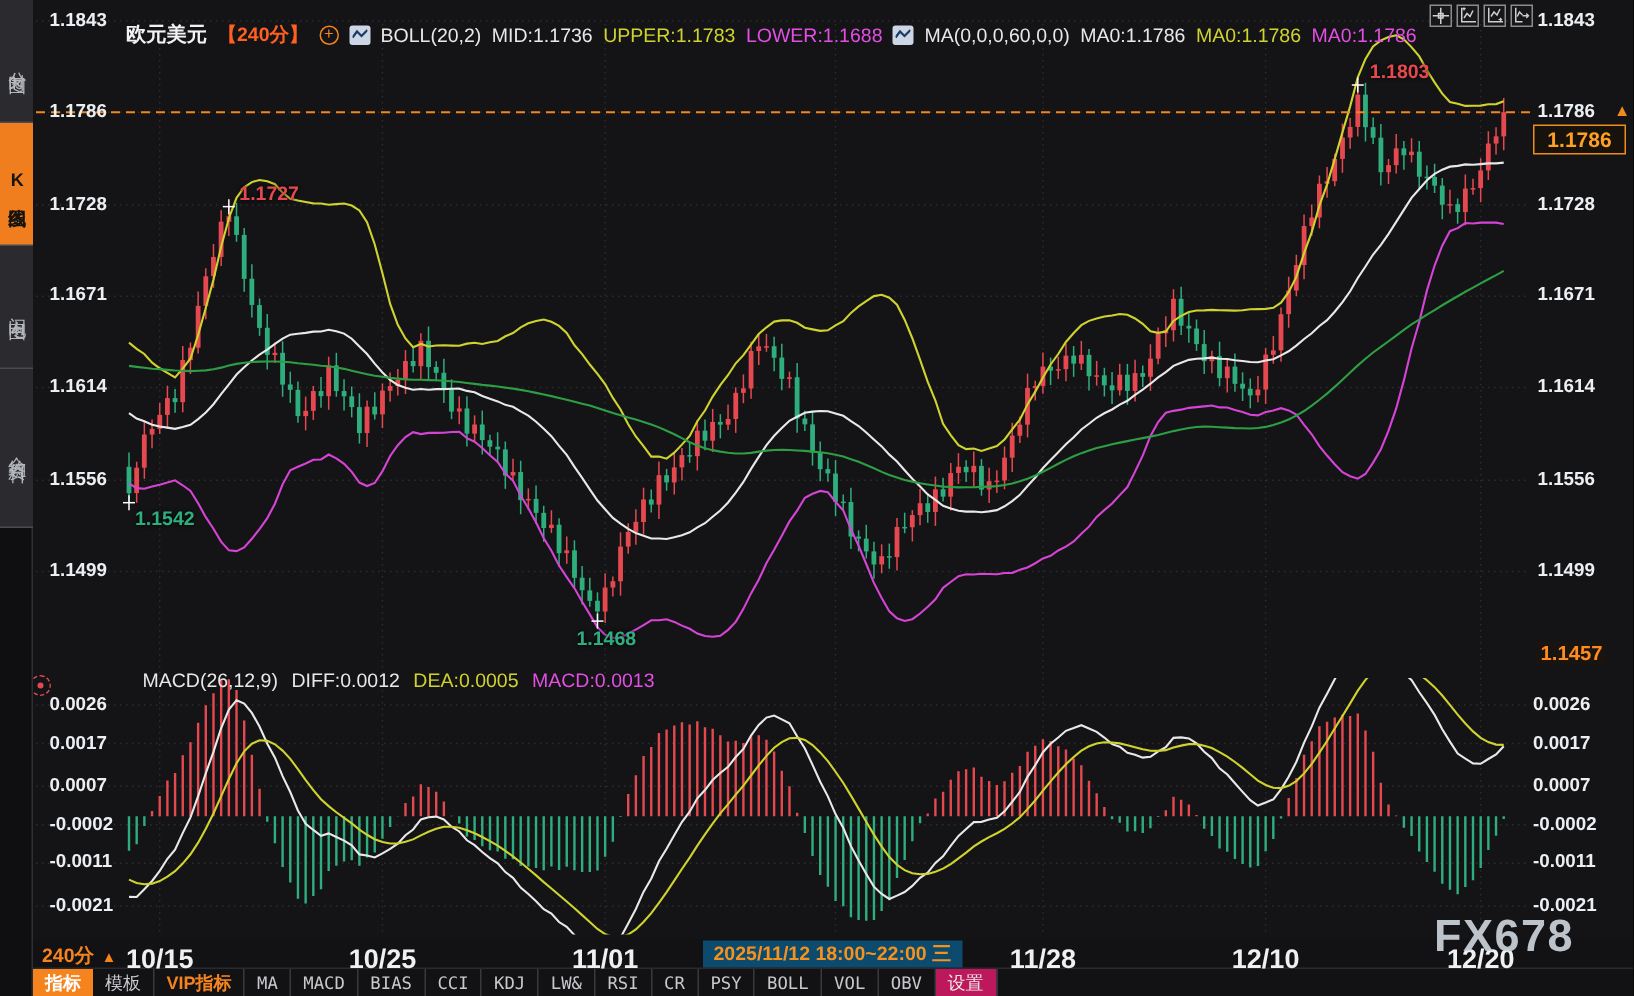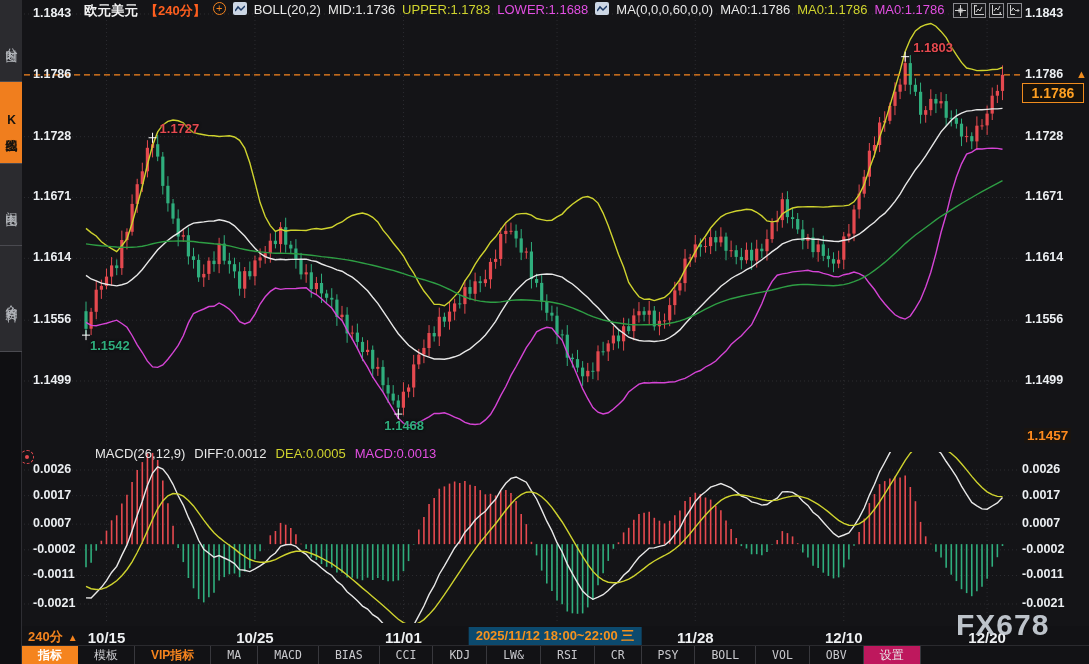--- a/index.html
+++ b/index.html
@@ -5,23 +5,23 @@
 *{margin:0;padding:0;box-sizing:border-box}
 html,body{background:#000;font-family:"Liberation Sans","DejaVu Sans",sans-serif}
 .app{position:relative;width:1089px;height:664px;background:#141417;overflow:hidden;color:#e8e8e8}
 #chart-svg{position:absolute;left:0;top:0;z-index:1}
 .sidebar{position:absolute;left:0;top:0;width:22px;height:664px;background:#0f0f12;border-right:1px solid #2e2e33;z-index:6}
 .side-tab{writing-mode:vertical-rl;text-orientation:upright;width:22px;display:flex;align-items:center;justify-content:center;
   font-size:12px;letter-spacing:2px;color:#b4b7bc;background:#2b2b2f;border-bottom:1px solid #4a4a50;cursor:pointer}
 .side-tab.active{background:#f07e1e;color:#17130e;font-weight:bold}
 .overlay{position:absolute;left:0;top:0;width:978px;height:664px;z-index:3;pointer-events:none}
 .yl{position:absolute;font-size:12.5px;font-weight:bold;color:#eceff2;white-space:nowrap}
-.xl{position:absolute;top:629px;font-size:15px;font-weight:bold;color:#eef0f2;white-space:nowrap}
+.xl{position:absolute;top:629px;font-size:18px;font-weight:bold;color:#eef0f2;white-space:nowrap}
 .ann{position:absolute;font-size:13px;font-weight:bold;white-space:nowrap;text-shadow:0 0 3px #000}
-.legend{position:absolute;left:84px;top:2px;display:flex;align-items:flex-start;gap:7px;font-size:13px;z-index:4;white-space:nowrap}
+.legend{position:absolute;left:84px;top:14px;display:flex;align-items:center;gap:7px;font-size:13px;z-index:4;white-space:nowrap}
 .legend .sym{font-weight:bold;font-size:13.5px;color:#f2f2f2}
 .legend .intv{color:#ff5f1f;font-weight:bold}
 .c-yellow{color:#cfd32e}
 .c-magenta{color:#e24fe2}
 .plus-ic{display:inline-flex;width:13px;height:13px;border:1px solid #f5841e;border-radius:50%;color:#f5841e;
   font-size:11px;line-height:11px;align-items:center;justify-content:center;cursor:pointer}
 .chart-ic{display:inline-flex;width:14px;height:13px;background:#ccd6e4;border-radius:2px;align-items:center;justify-content:center;cursor:pointer}
 .macd-legend{position:absolute;left:95px;top:446px;display:flex;gap:9px;font-size:13px;z-index:4;white-space:nowrap}
 .macd-set{position:absolute;left:20px;top:450px;width:14px;height:14px;border:1px dashed #e5494f;border-radius:50%;z-index:4;cursor:pointer}
 .macd-set::after{content:"";position:absolute;left:4px;top:4px;width:4px;height:4px;background:#e5494f;border-radius:50%}
@@ -30,21 +30,21 @@
 .price-tag{position:absolute;left:1022px;top:83px;width:62px;height:20px;border:1px solid #f08c1e;background:#17120b;
   color:#ffa022;font-size:14px;font-weight:bold;text-align:center;line-height:18px;z-index:4}
 .price-arrow{position:absolute;left:1076px;top:68px;color:#f08c1e;font-size:11px;z-index:4}
 .low-tag{position:absolute;left:1024px;top:428px;color:#ff8b1e;font-size:13.5px;font-weight:bold;background:#191410;padding:0 3px;z-index:4}
 .xaxis-row{position:absolute;left:22px;top:626px;width:1067px;height:20px;background:#121215;border-bottom:1px solid #2a2a2e;z-index:2}
 .interval-lab{position:absolute;left:6px;top:2px;color:#f5841e;font-size:13px;font-weight:bold}
 .interval-lab .arr{font-size:10px;margin-left:5px}
 .date-highlight{position:absolute;left:533px;top:1px;transform:translateX(-50%);background:#0c4a6e;color:#f5921e;
   font-size:13px;font-weight:bold;padding:0 7px;line-height:18px;white-space:nowrap}
 .toolbar{position:absolute;left:22px;top:646px;width:1067px;height:18px;background:#121215;display:flex;align-items:stretch;z-index:2}
-.tb-item{font-size:11.5px;color:#c9c9cd;padding:0 16px;line-height:18px;border-right:1px solid #38383d;cursor:pointer;white-space:nowrap;font-family:"DejaVu Sans Mono",monospace}
+.tb-item{font-size:11.5px;color:#c9c9cd;padding:0 8px;line-height:18px;border-right:1px solid #38383d;cursor:pointer;white-space:nowrap;font-family:"DejaVu Sans Mono",monospace}
 .tb-item.cn{font-family:"Liberation Sans","DejaVu Sans",sans-serif;font-size:12px}
 .tb-item.active{background:#f5841e;color:#fff;font-weight:bold;border-right:none}
 .tb-item.vip{color:#f5841e;font-weight:bold}
 .tb-item.settings{background:#be185d;color:#e8e8e8}
 .watermark{position:absolute;left:956px;top:608px;font-size:30px;font-weight:bold;color:#ccd2da;letter-spacing:1px;z-index:6;opacity:.92}
 </style>
 </head>
 <body>
 
 <div class="app">

